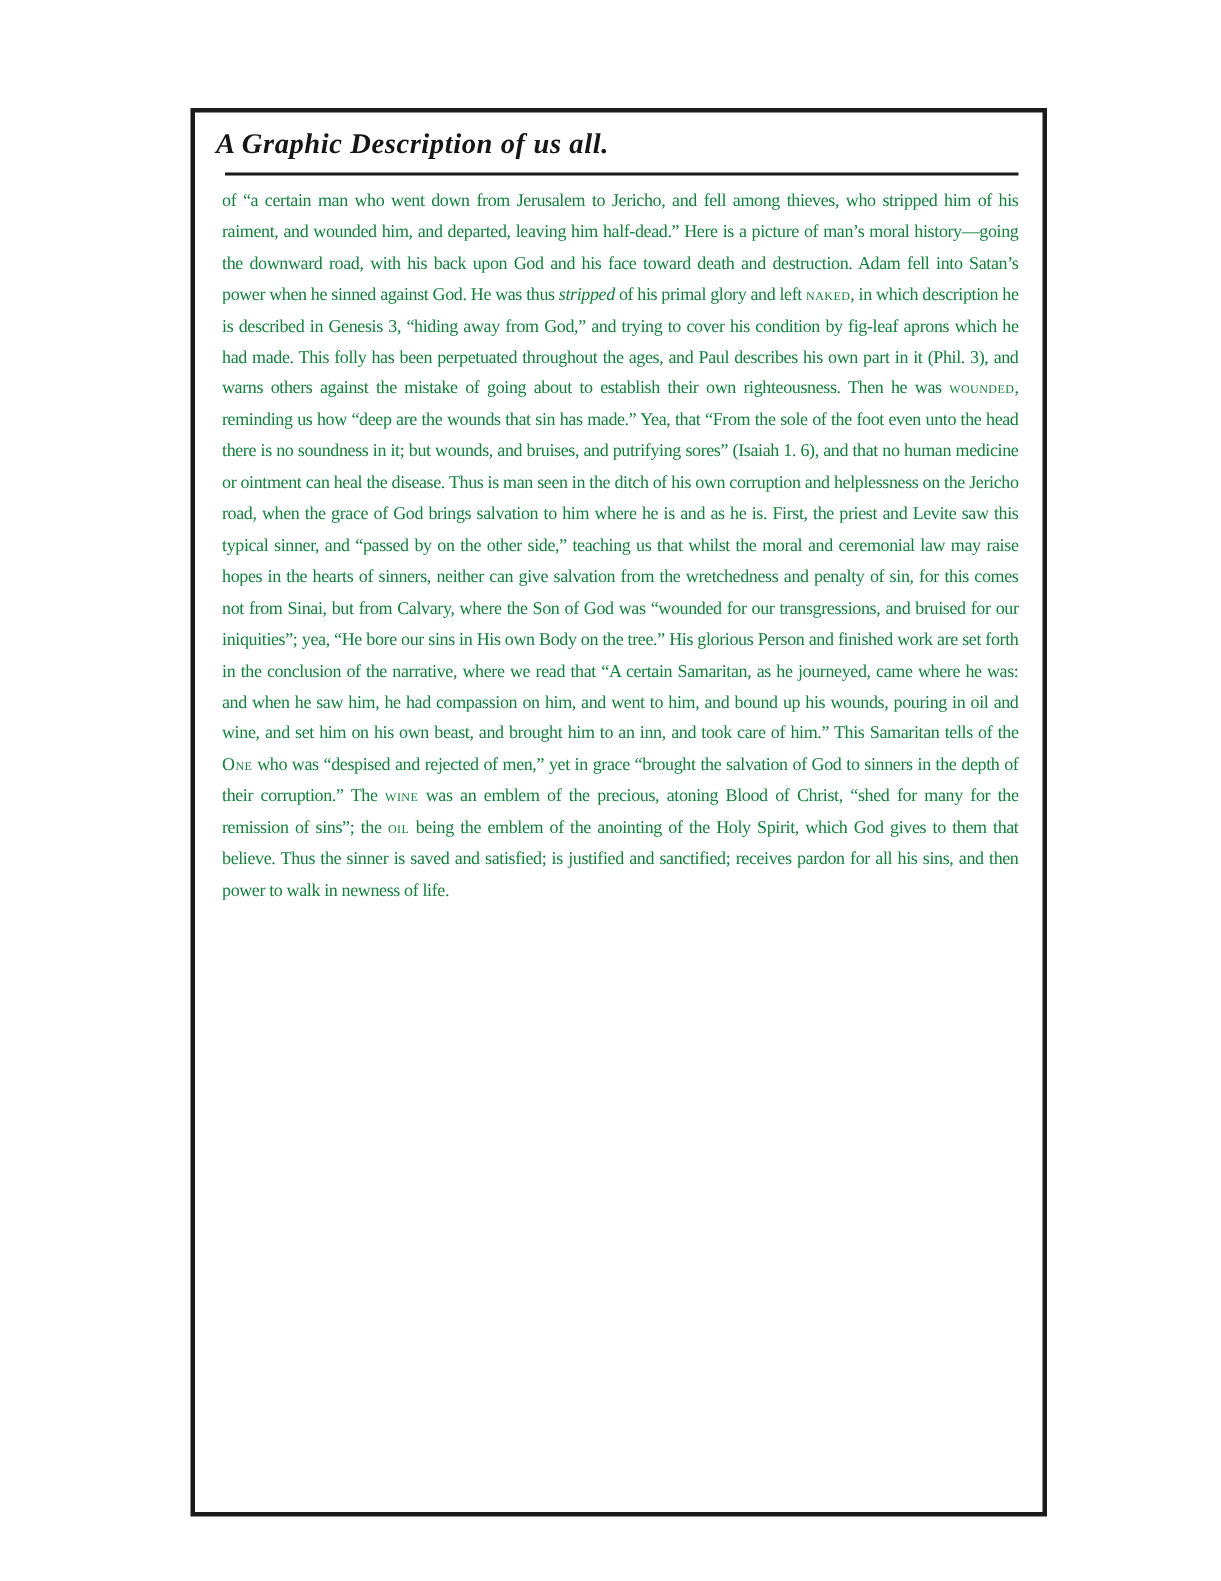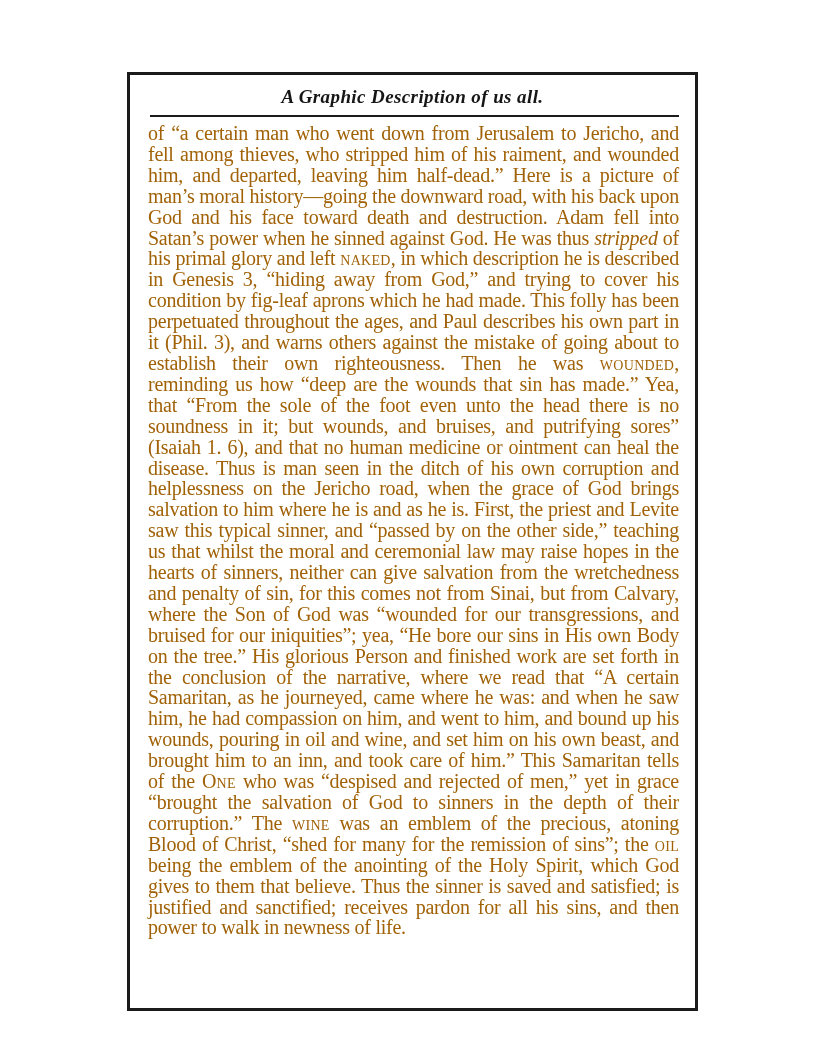--- a/index.html
+++ b/index.html
@@ -22,41 +22,41 @@
     top: 72px;
     width: 571px;
     height: 939px;
     border: 3px solid #1b1b1b;
     box-sizing: border-box;
     background: #ffffff;
     overflow: hidden;
   }
   .running-head {
     margin: 10px 14px 0 14px;
-    text-align: center;
+    text-align: left;
     font-style: italic;
     font-weight: bold;
     font-size: 19px;
     letter-spacing: 0.4px;
     line-height: 24px;
     color: #161616;
   }
   .head-rule {
     border: none;
     border-top: 2px solid #1b1b1b;
     margin: 6px 16px 0 20px;
     height: 0;
   }
   .body-text {
     margin: 6px 16px 0 18px;
     text-align: justify;
-    font-size: 20px;
+    font-size: 12px;
     line-height: 20.9px;
     letter-spacing: -0.25px;
-    color: #a16207;
+    color: #15803d;
   }
   .seg-normal { font-style: normal; }
   .seg-italic { font-style: italic; }
   .seg-smallcaps {
     font-variant: small-caps;
     letter-spacing: 0.3px;
   }
 </style>
 </head>
 <body>

